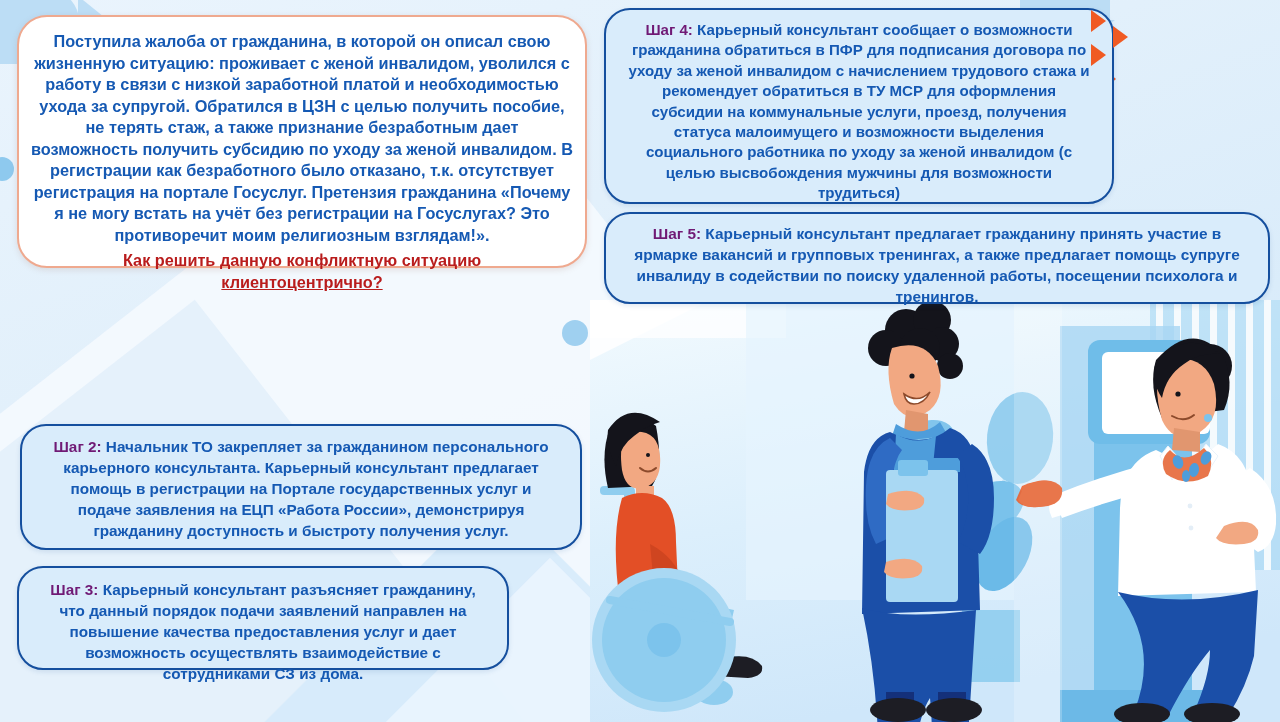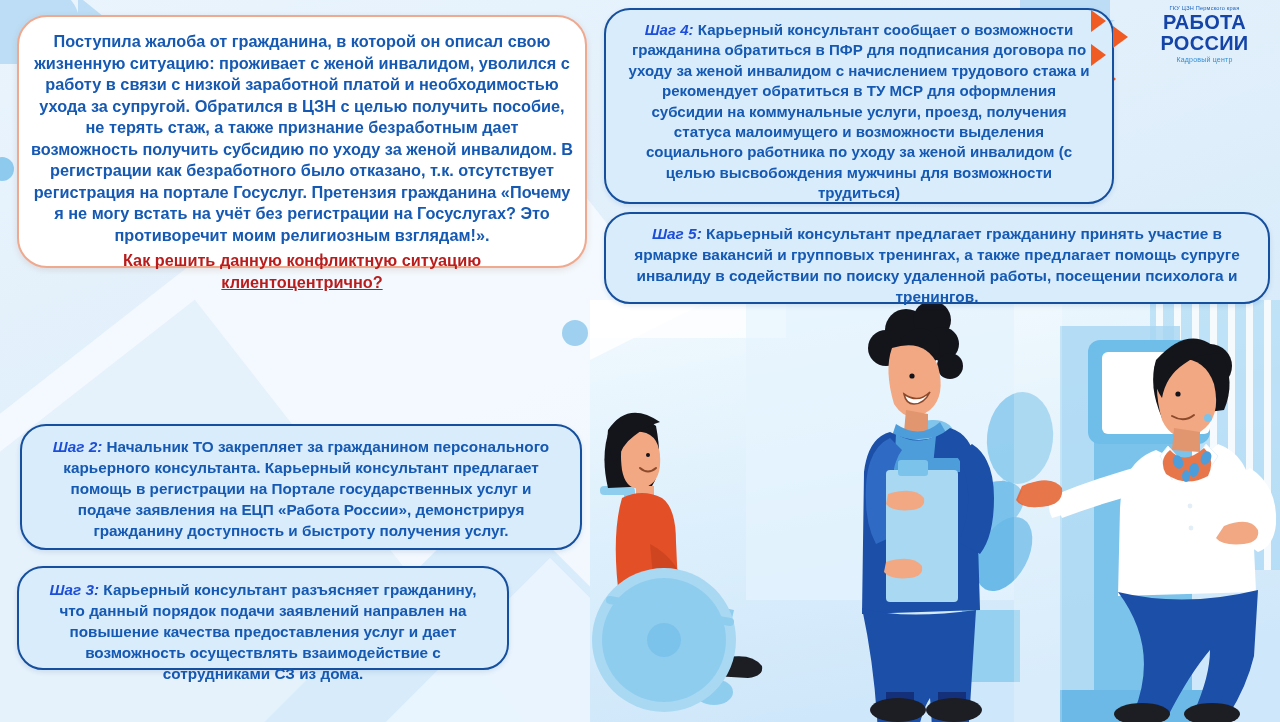--- a/index.html
+++ b/index.html
@@ -72,21 +72,21 @@
     box-shadow:0 2px 6px rgba(160,110,90,.18);
   }
   .box-problem .q{color:#b91c1c;display:block;margin-top:4px;}
   .box-problem .q .u{text-decoration:underline;}
 
   .box-step{
     background:#d9ecfb;border:2px solid #154f9e;
     padding:11px 22px;font-size:15.3px;line-height:21px;
     box-shadow:0 2px 5px rgba(20,70,140,.12);
   }
-  .stepnum{color:#1d4ed8;font-style:italic;}
+  .stepnum{color:#701a75;}
 
   #box-step1{left:17px;top:303px;width:562px;height:96px;}
   #box-step2{left:20px;top:424px;width:562px;height:126px;padding-top:10px;}
   #box-step3{left:17px;top:566px;width:492px;height:104px;}
   #box-step4{left:604px;top:8px;width:510px;height:196px;padding:10px 20px;font-size:15.1px;line-height:20.4px;}
   #box-step5{left:604px;top:212px;width:666px;height:92px;padding:9px 20px;font-size:15.4px;line-height:21px;}
 
   
   #logo{position:absolute;right:8px;top:4px;width:175px;height:70px;}
   #logo .marks{position:absolute;left:0;top:4px;width:46px;height:58px;}
@@ -323,21 +323,15 @@
   <div class="box box-step" id="box-step5">
     <span class="stepnum">Шаг 5:</span><span> Карьерный консультант предлагает гражданину принять участие в ярмарке вакансий и групповых тренингах, а также предлагает помощь супруге инвалиду в содействии по поиску удаленной работы, посещении психолога и тренингов.</span>
   </div>
 
   <div id="logo">
     <div class="marks">
       <span class="tri t1"></span>
       <span class="tri t2"></span>
       <span class="tri t3"></span>
     </div>
-    <div class="txt">
-      <div class="sup">ГКУ ЦЗН Пермского края</div>
-      <div class="main">РАБОТА</div>
-      <div class="main">РОССИИ</div>
-      <div class="sub">Кадровый центр</div>
-    </div>
   </div>
 
 </div>
 
 </body></html>

